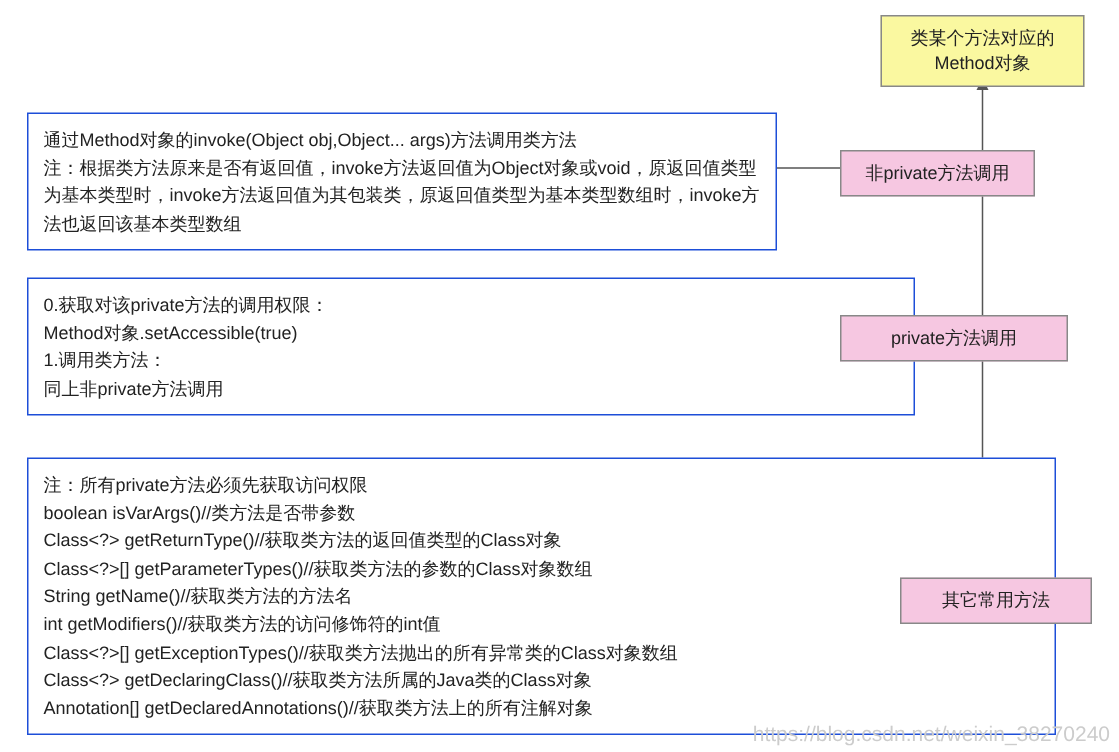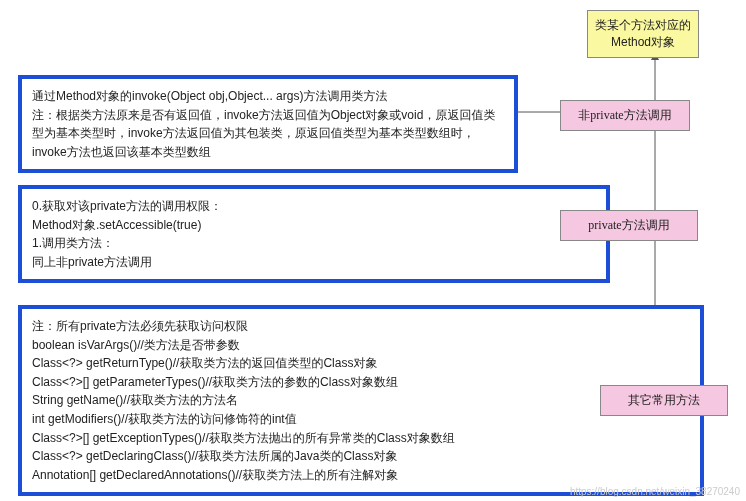--- a/index.html
+++ b/index.html
@@ -11,62 +11,61 @@
     font-family: "Microsoft YaHei", Arial, sans-serif;
     font-size: 12px;
     color: #222;
     background: #fff;
     position: relative;
   }
   .root-box {
     position: absolute;
     left: 587px;
     top: 10px;
-    width: 112px;
+    width: 136px;
     padding: 6px 4px;
     background: #faf8a0;
     border: 1px solid #888;
     text-align: center;
     line-height: 1.4;
   }
   .desc-box {
     position: absolute;
-    border: 4px solid #1d4ed8;
+    border: 1px solid #1d4ed8;
     padding: 8px 10px;
     line-height: 1.55;
     background: #fff;
   }
   .desc-1 { left: 18px;  top: 75px;  width: 500px; }
   .desc-2 { left: 18px;  top: 185px; width: 592px; }
   .desc-3 { left: 18px;  top: 305px; width: 686px; }
   .cat-box {
     position: absolute;
     background: #f6c7e1;
     border: 1px solid #888;
     padding: 6px 10px;
     text-align: center;
     white-space: nowrap;
-    font-family: Liberation Serif, serif;
   }
   .cat-1 { left: 560px; top: 100px; width: 130px; }
-  .cat-2 { left: 560px; top: 210px; width: 138px; }
+  .cat-2 { left: 560px; top: 210px; width: 152px; }
   .cat-3 { left: 600px; top: 385px; width: 128px; }
   svg.wires {
     position: absolute;
     left: 0; top: 0;
     width: 746px; height: 501px;
     pointer-events: none;
   }
   .line { stroke: #555; stroke-width: 1; fill: none; }
   .arrowhead { fill: #555; }
   .watermark {
     position: absolute;
     right: 6px;
     bottom: 4px;
-    font-size: 10px;
+    font-size: 14px;
     color: #ccc;
     font-family: Arial, sans-serif;
   }
 </style>
 </head>
 <body>
 
 <svg class="wires">
 
   <line class="line" x1="655" y1="398" x2="655" y2="60"></line>

